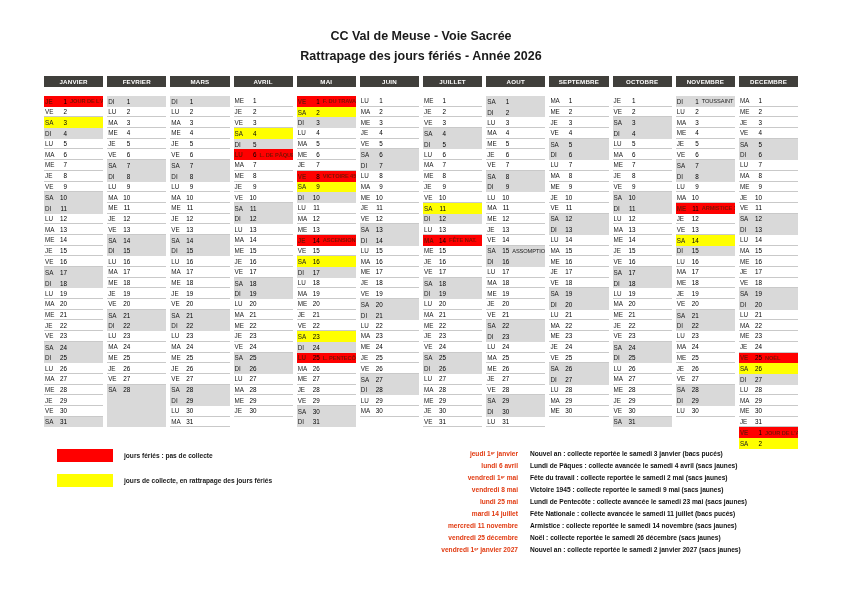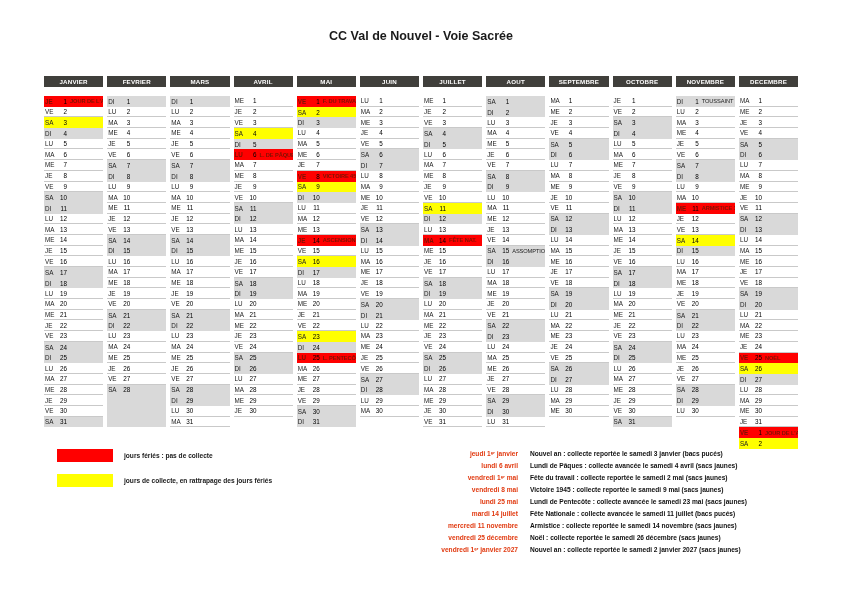--- a/index.html
+++ b/index.html
@@ -30,21 +30,22 @@
   .legend-row .txt{font-size:6.6px;font-weight:bold;color:#1a1a1a}
   .notes{position:absolute;left:330px;top:448px;width:480px}
   .note-row{display:flex;line-height:12px;font-size:6.6px;font-weight:bold}
   .note-date{width:188px;text-align:right;color:var(--c-notedate,#e13a10);flex:none}
   .note-desc{margin-left:12px;color:#101010}
 </style>
 </head>
 <body>
 
 <div class="title">
-  <div>CC Val de Nouvel - Voie Sacrée</div>
+  <div>CC Val de Meuse - Voie Sacrée</div>
+  <div>Rattrapage des jours fériés - Année 2026</div>
 </div>
 
 <div class="calendar" id="calendar">
     <div class="month">
       <div class="month-header">JANVIER</div>
       <div class="month-days">
         <div class="day t-h">
           <span class="w">JE</span>
           <span class="n">1</span>
           <span class="lbl">JOUR DE L'AN</span>

